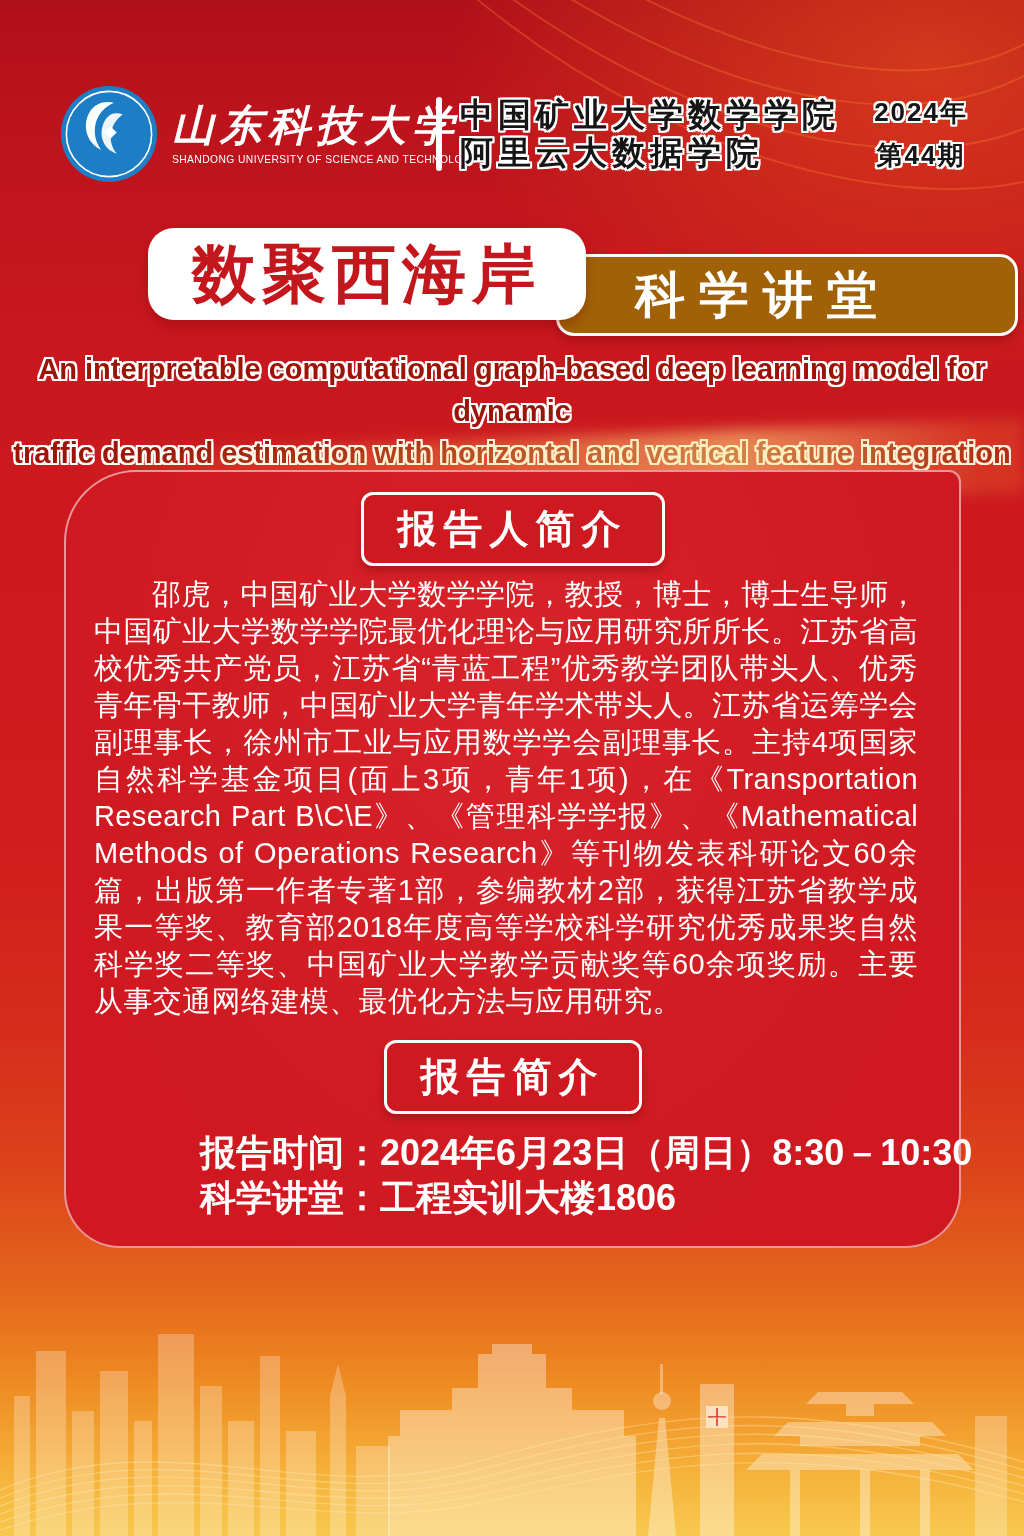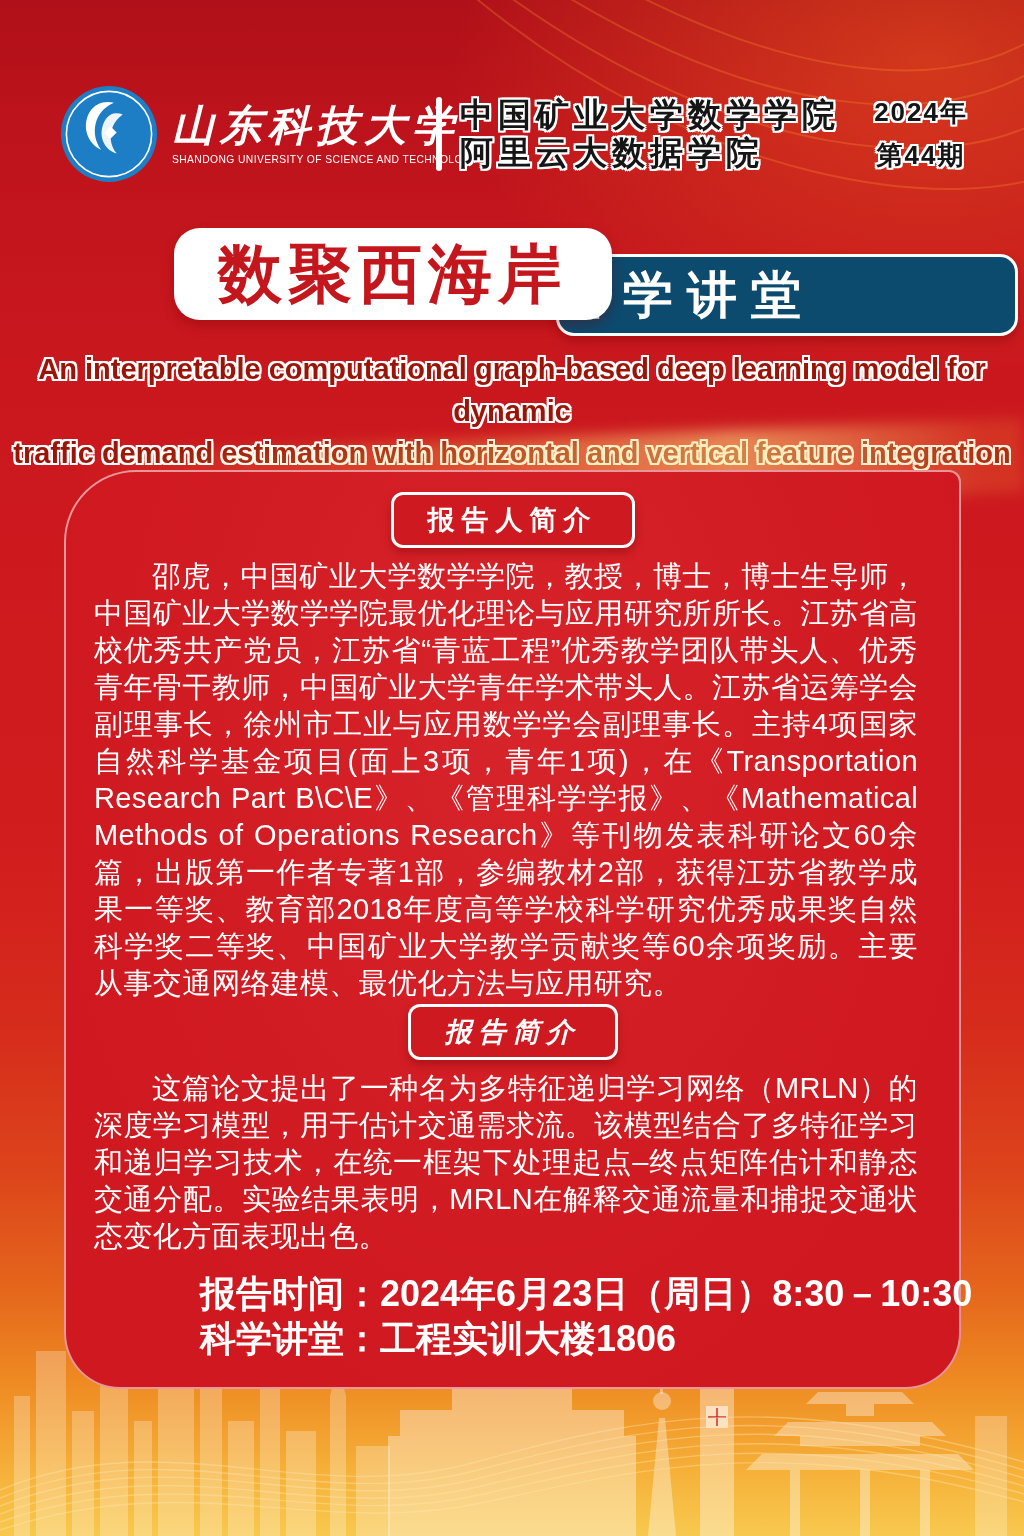--- a/index.html
+++ b/index.html
@@ -28,44 +28,44 @@
   .colleges{flex:1 1 auto;}
   .outline-dark{color:#151515;font-weight:900;
     text-shadow:-2px -2px 0 #fff,2px -2px 0 #fff,-2px 2px 0 #fff,2px 2px 0 #fff,
       0 -2px 0 #fff,0 2px 0 #fff,-2px 0 0 #fff,2px 0 0 #fff;}
   .college-line{font-size:33px;letter-spacing:5px;line-height:38px;white-space:nowrap;}
   .issue{flex:0 0 auto;text-align:center;margin-left:8px;}
   .issue-line{font-size:26px;line-height:43px;letter-spacing:2px;white-space:nowrap;}
   
   .banner{position:absolute;top:228px;left:148px;width:730px;height:120px;}
   .banner-sub{position:absolute;left:408px;top:26px;width:462px;height:82px;
-    background:#0c4a6e;border:3px solid #fff;border-radius:18px;box-sizing:border-box;
-    display:flex;align-items:center;justify-content:flex-start;padding-right:48px;
+    background:#a16207;border:3px solid #fff;border-radius:18px;box-sizing:border-box;
+    display:flex;align-items:center;justify-content:center;padding-right:48px;
     box-shadow:0 6px 10px rgba(110,0,0,.30);}
   .banner-sub span{color:#fff;font-weight:900;font-size:50px;letter-spacing:14px;white-space:nowrap;}
   .banner-main{position:absolute;left:0;top:0;width:438px;height:92px;background:#fff;border-radius:26px;
-    display:flex;align-items:center;justify-content:center;box-shadow:0 6px 12px rgba(110,0,0,.30);margin-left:26px;}
+    display:flex;align-items:center;justify-content:center;box-shadow:0 6px 12px rgba(110,0,0,.30);}
   .banner-main span{color:#c4161d;font-weight:900;font-size:64px;letter-spacing:6px;white-space:nowrap;}
   
   .en-title{position:absolute;top:348px;left:0;width:1024px;text-align:center;
     color:#9c1408;font-weight:bold;font-size:29px;line-height:42px;
     text-shadow:-2px -2px 0 #fff,2px -2px 0 #fff,-2px 2px 0 #fff,2px 2px 0 #fff,
       0 -2px 0 #fff,0 2px 0 #fff,-2px 0 0 #fff,2px 0 0 #fff;}
   
   .card{position:absolute;top:470px;left:64px;width:897px;box-sizing:border-box;
     background:radial-gradient(ellipse at 50% 28%, #d7232a, #cf181f 75%);
     border:2px solid rgba(255,255,255,.55);
     border-radius:72px 12px 56px 56px;
     padding:20px 26px 20px 26px;}
   .badge{display:block;margin:0 auto;width:max-content;background:#ce1920;border:3px solid #fff;
-    border-radius:12px;padding:7px 34px;color:#fff;font-weight:900;font-size:27px;letter-spacing:7px;
+    border-radius:12px;padding:7px 34px;color:#fff;font-weight:900;font-size:39px;letter-spacing:7px;
     box-shadow:0 5px 9px rgba(110,0,0,.35);white-space:nowrap;}
   .para{color:#fff;font-size:29px;line-height:37px;text-align:justify;text-justify:inter-ideograph;
     text-indent:2em;margin:10px 15px 0 2px;letter-spacing:.4px;word-break:break-word;}
-  .badge2{margin-top:2px;font-style:italic;}
+  .badge2{margin-top:20px;}
   .schedule{margin:16px 0 6px 108px;color:#fff;font-weight:900;font-size:36px;line-height:45px;}
   .sched-row{white-space:nowrap;}
   
   .skyline{bottom:0;left:0;width:1024px;height:230px;}
   .waves-top{top:0;left:0;width:1024px;height:300px;}
 </style>
 </head>
 <body>
 
 <div class="deco glow-tr"></div>
@@ -163,18 +163,17 @@
     <path d="M0,216 C190,150 315,227 484,188 S784,120 1024,188"></path>
     <path d="M0,184 C170,114 305,203 476,156 S776,84 1024,156"></path>
     <path d="M0,224 C195,160 318,233 486,196 S786,130 1024,196"></path>
   </g>
 </svg>
 
 <div class="card">
   <div class="badge">报告人简介</div>
   <p class="para">邵虎，中国矿业大学数学学院，教授，博士，博士生导师，中国矿业大学数学学院最优化理论与应用研究所所长。江苏省高校优秀共产党员，江苏省“青蓝工程”优秀教学团队带头人、优秀青年骨干教师，中国矿业大学青年学术带头人。江苏省运筹学会副理事长，徐州市工业与应用数学学会副理事长。主持4项国家自然科学基金项目(面上3项，青年1项)，在《Transportation Research Part B\C\E》、《管理科学学报》、《Mathematical Methods of Operations Research》等刊物发表科研论文60余篇，出版第一作者专著1部，参编教材2部，获得江苏省教学成果一等奖、教育部2018年度高等学校科学研究优秀成果奖自然科学奖二等奖、中国矿业大学教学贡献奖等60余项奖励。主要从事交通网络建模、最优化方法与应用研究。</p>
   <div class="badge badge2">报告简介</div>
-  <p class="para">这篇论文提出了一种名为多特征递归学习网络（MRLN）的深度学习模型，用于估计交通需求流。该模型结合了多特征学习和递归学习技术，在统一框架下处理起点–终点矩阵估计和静态交通分配。实验结果表明，MRLN在解释交通流量和捕捉交通状态变化方面表现出色。</p>
   <div class="schedule">
     <div class="sched-row"><span>报告时间：</span><span>2024年6月23日（周日）8:30－10:30</span></div>
     <div class="sched-row"><span>科学讲堂：</span><span>工程实训大楼1806</span></div>
   </div>
 </div>
 
 </body></html>

